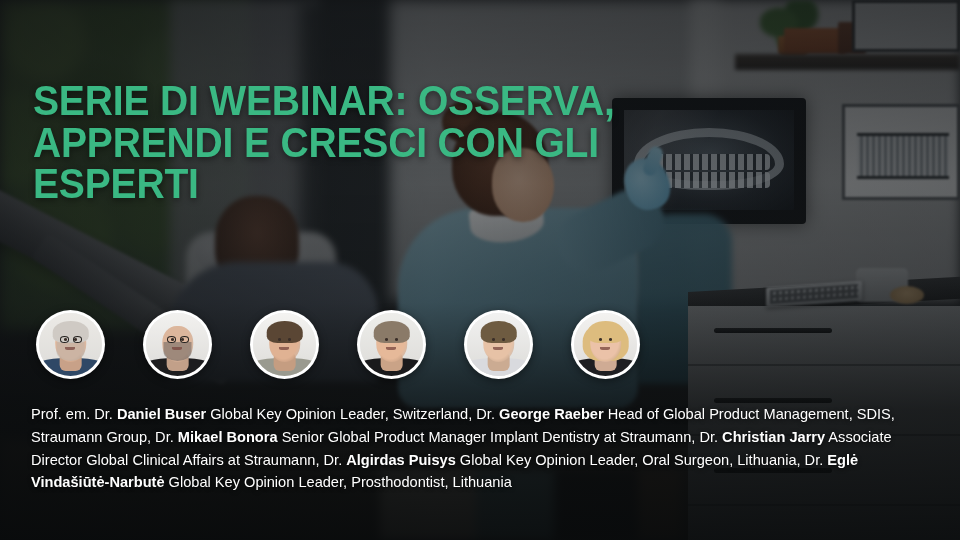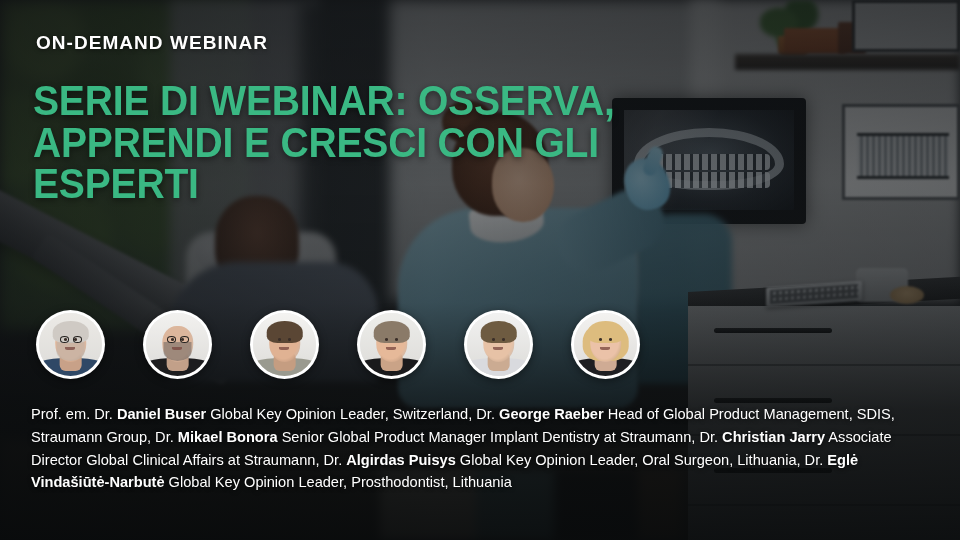--- a/index.html
+++ b/index.html
@@ -390,21 +390,20 @@
     <div class="monitorback"></div>
     <div class="kbd"></div>
     <div class="bowl"></div>
     <div class="legs"></div>
 
     <div class="scrim"></div>
   </div>
 
   <div class="content">
 
-    <div class="eyebrow" style="color: rgb(255, 255, 255);">ON-DEMAND WEBINAR</div>
 
     <h1 class="headline" style="color: rgb(58, 184, 131);">
       <span class="l1">SERIE DI WEBINAR: OSSERVA,</span>
       <span class="l2">APPRENDI E CRESCI CON GLI ESPERTI</span>
     </h1>
 
     <div class="avatars" id="avatar-row">
         <div class="avatar">
           <div class="ph">
             <div class="bgf" style="background:linear-gradient(180deg,#eceae6,#dcdbd8)"></div>

